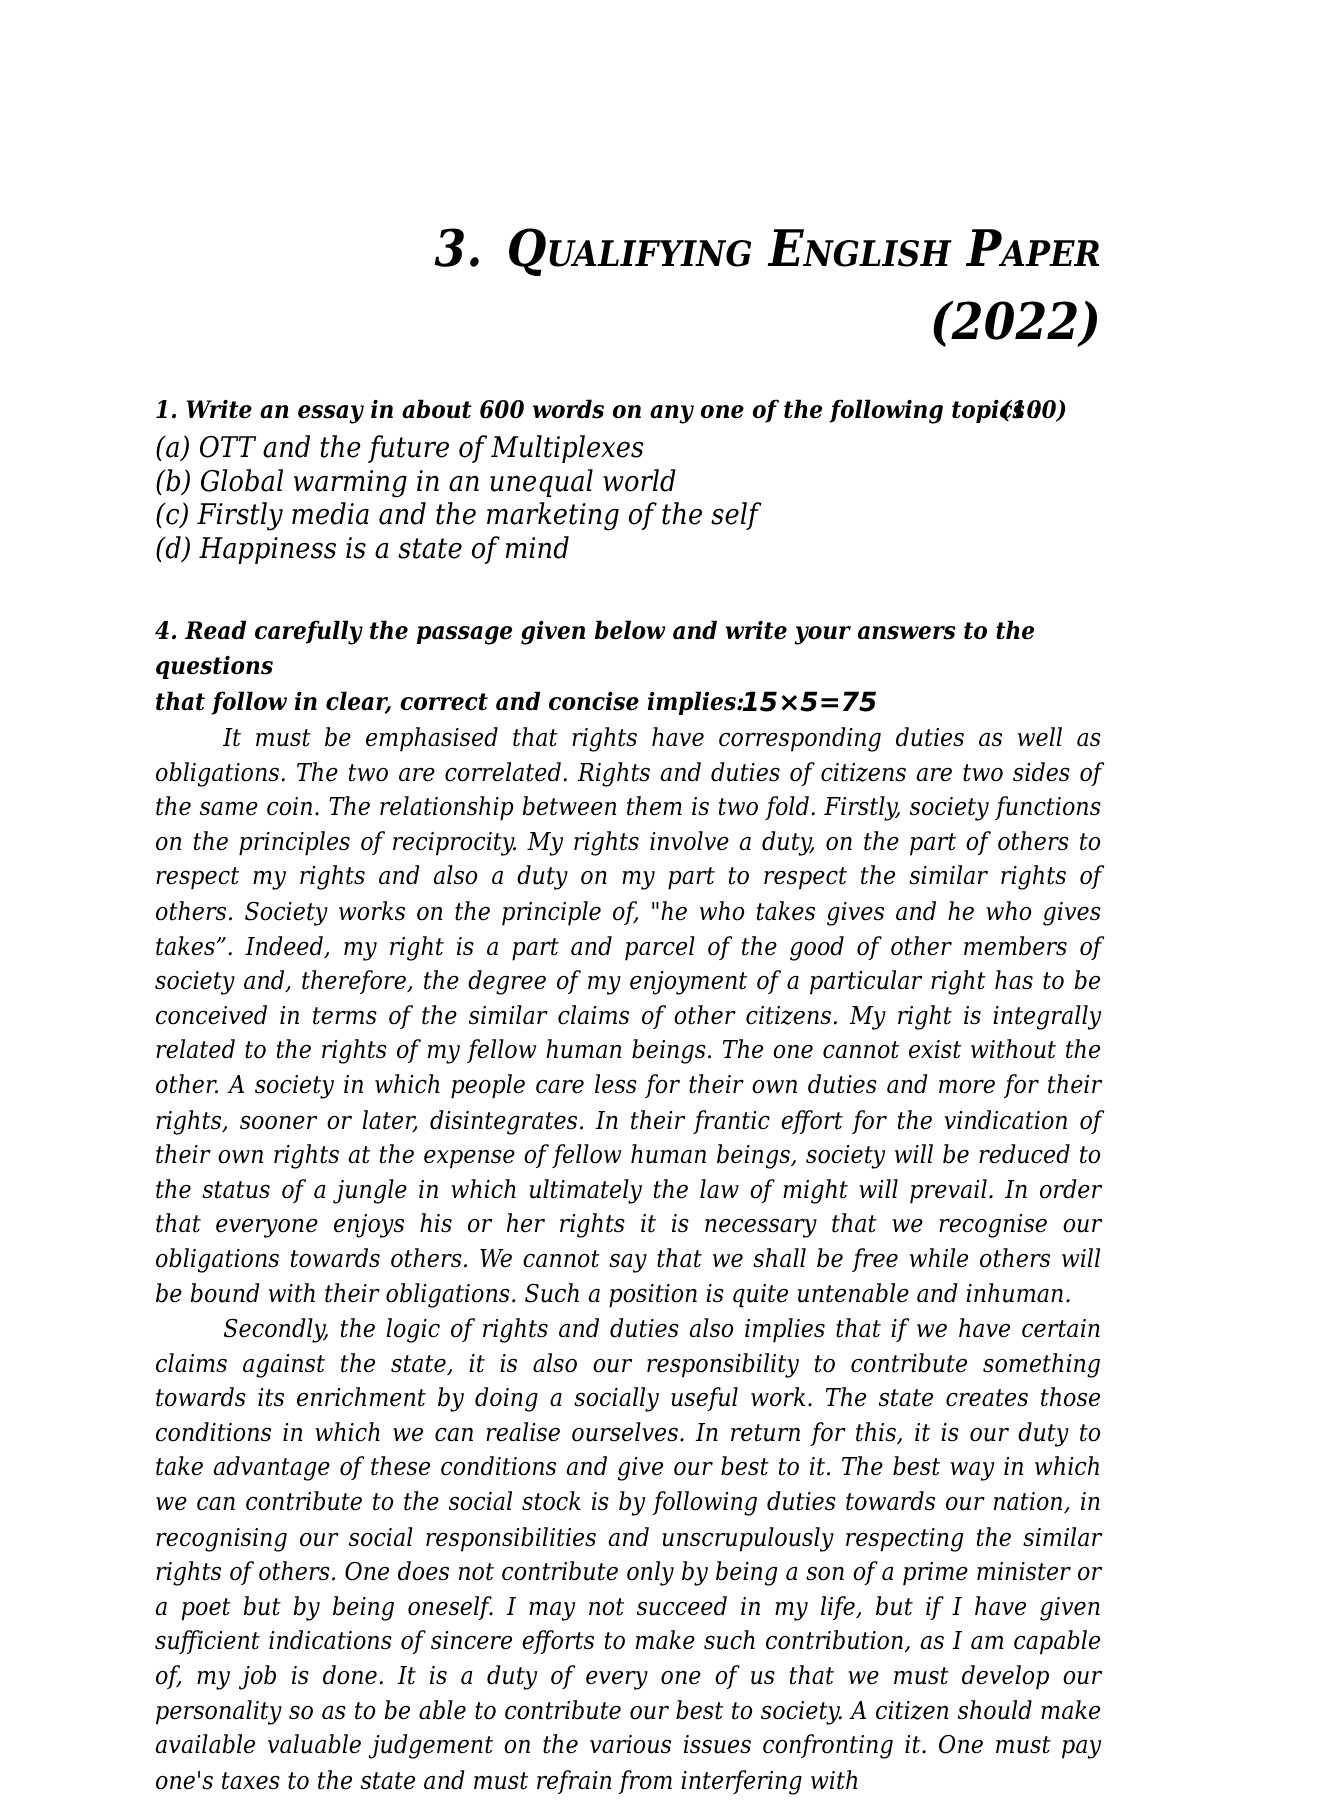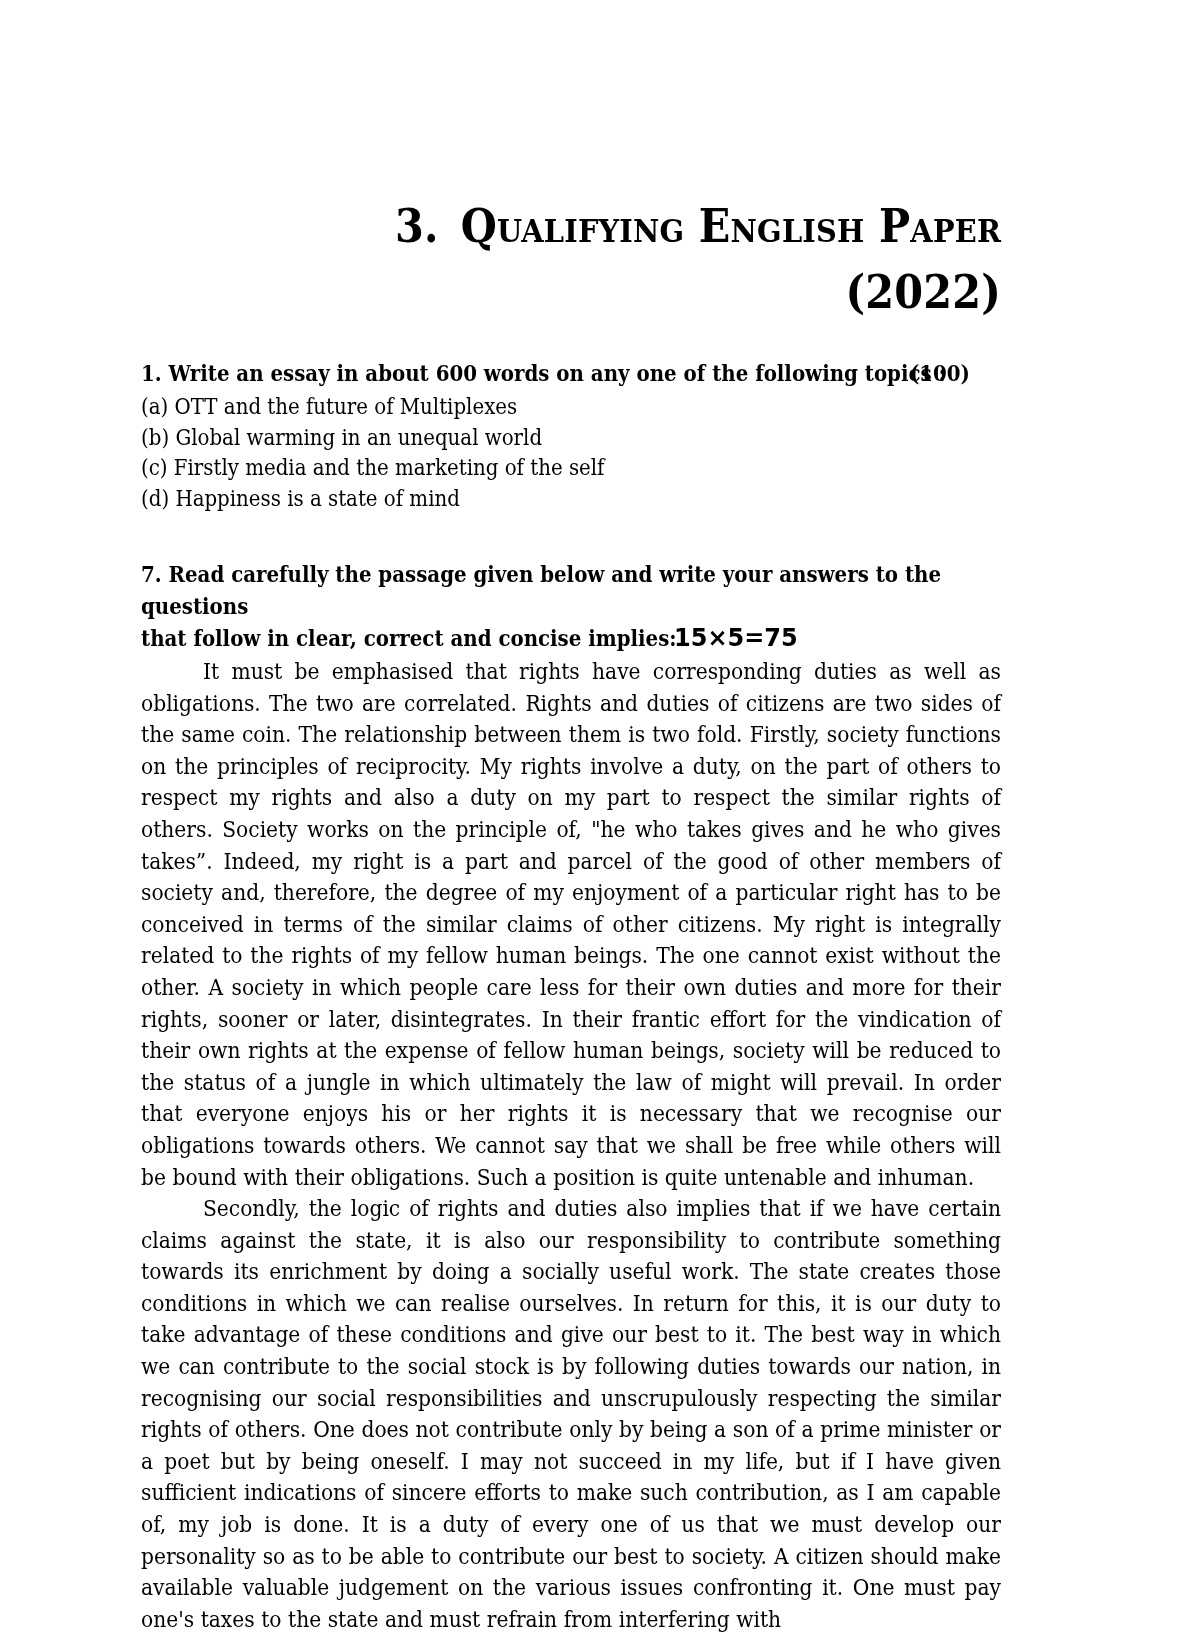--- a/index.html
+++ b/index.html
@@ -15,20 +15,21 @@
     overflow: hidden;
   }
 
   .page {
     position: relative;
     width: 1200px;
     height: 1651px;
     box-sizing: border-box;
     padding: 0;
     background: #ffffff;
+    font-style: italic;
   }
 
   .content {
     position: absolute;
     left: 141px;
     top: 0;
     width: 860px;
   }
 
   
@@ -72,21 +73,21 @@
     right: 31px;
     top: 0;
   }
 
   .opt-list {
     margin: 4px 0 0 0;
     padding: 0;
     list-style: none;
   }
   .opt-list li {
-    font-size: 22px;
+    font-size: 26px;
     line-height: 30.5px;
     font-weight: normal;
   }
 
   
   .q2-head {
     margin-top: 44px;
     font-weight: bold;
     font-size: 22px;
     line-height: 32px;
@@ -141,21 +142,21 @@
     </div>
 
     <ul class="opt-list">
       <li>(a) OTT and the future of Multiplexes</li>
       <li>(b) Global warming in an unequal world</li>
       <li>(c) Firstly media and the marketing of the self</li>
       <li>(d) Happiness is a state of mind</li>
     </ul>
 
     <div class="q2-head">
-      <div>7. Read carefully the passage given below and write your answers to the questions</div>
+      <div>4. Read carefully the passage given below and write your answers to the questions</div>
       <div class="q2-line2">
         <span>that follow in clear, correct and concise implies:</span>
         <span class="q2-marks">15×5=75</span>
       </div>
     </div>
 
     <div class="passage">
       <p>It must be emphasised that rights have corresponding duties as well as obligations. The two are correlated. Rights and duties of citizens are two sides of the same coin. The relationship between them is two fold. Firstly, society functions on the principles of reciprocity. My rights involve a duty, on the part of others to respect my rights and also a duty on my part to respect the similar rights of others. Society works on the principle of, "he who takes gives and he who gives takes”. Indeed, my right is a part and parcel of the good of other members of society and, therefore, the degree of my enjoyment of a particular right has to be conceived in terms of the similar claims of other citizens. My right is integrally related to the rights of my fellow human beings. The one cannot exist without the other. A society in which people care less for their own duties and more for their rights, sooner or later, disintegrates. In their frantic effort for the vindication of their own rights at the expense of fellow human beings, society will be reduced to the status of a jungle in which ultimately the law of might will prevail. In order that everyone enjoys his or her rights it is necessary that we recognise our obligations towards others. We cannot say that we shall be free while others will be bound with their obligations. Such a position is quite untenable and inhuman.</p>
       <p>Secondly, the logic of rights and duties also implies that if we have certain claims against the state, it is also our responsibility to contribute something towards its enrichment by doing a socially useful work. The state creates those conditions in which we can realise ourselves. In return for this, it is our duty to take advantage of these conditions and give our best to it. The best way in which we can contribute to the social stock is by following duties towards our nation, in recognising our social responsibilities and unscrupulously respecting the similar rights of others. One does not contribute only by being a son of a prime minister or a poet but by being oneself. I may not succeed in my life, but if I have given sufficient indications of sincere efforts to make such contribution, as I am capable of, my job is done. It is a duty of every one of us that we must develop our personality so as to be able to contribute our best to society. A citizen should make available valuable judgement on the various issues confronting it. One must pay one's taxes to the state and must refrain from interfering with</p>
     </div>

